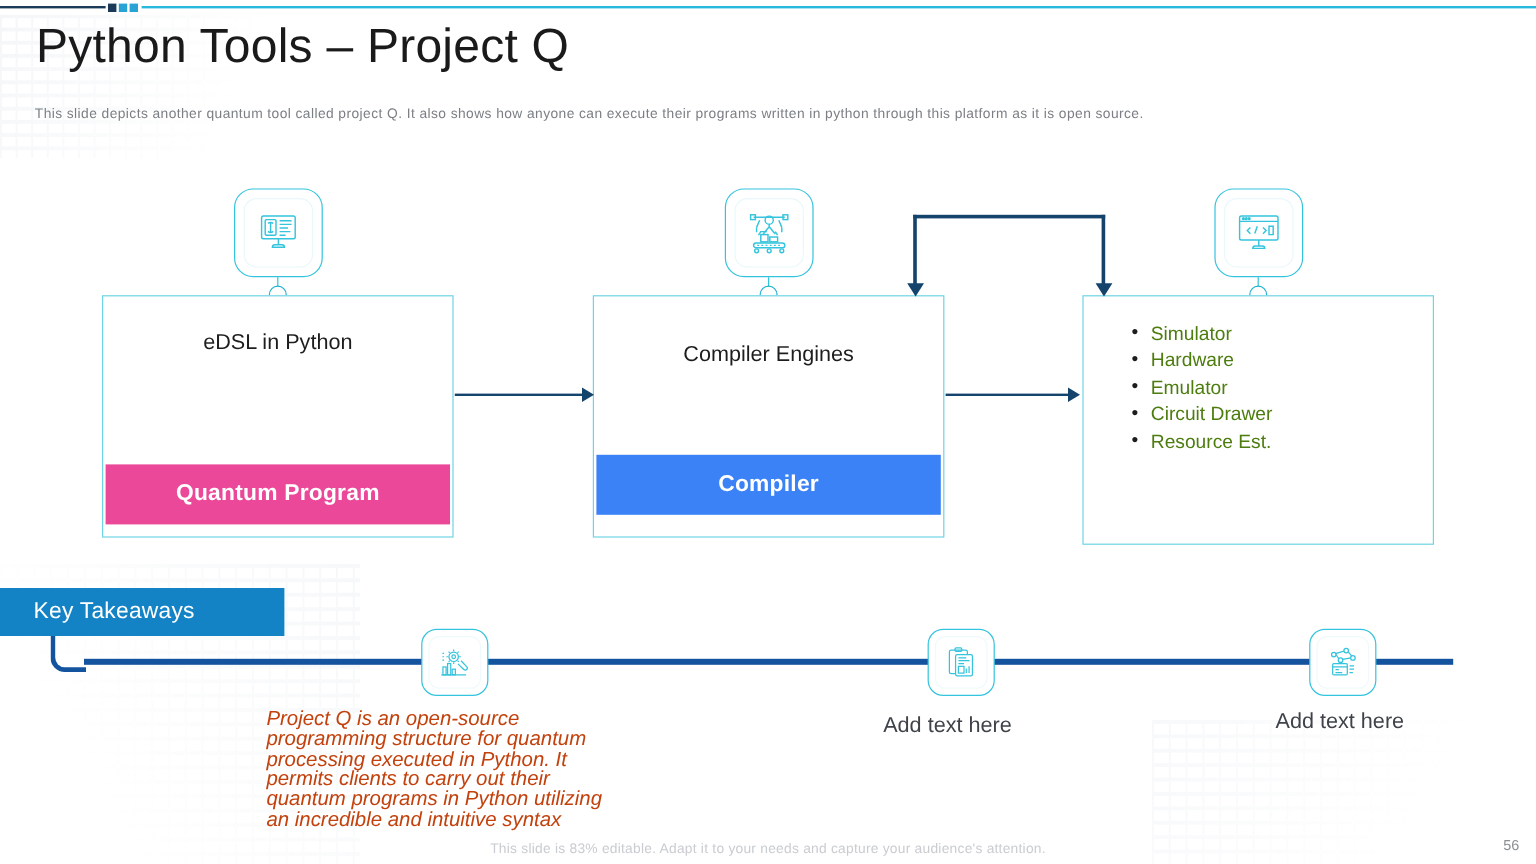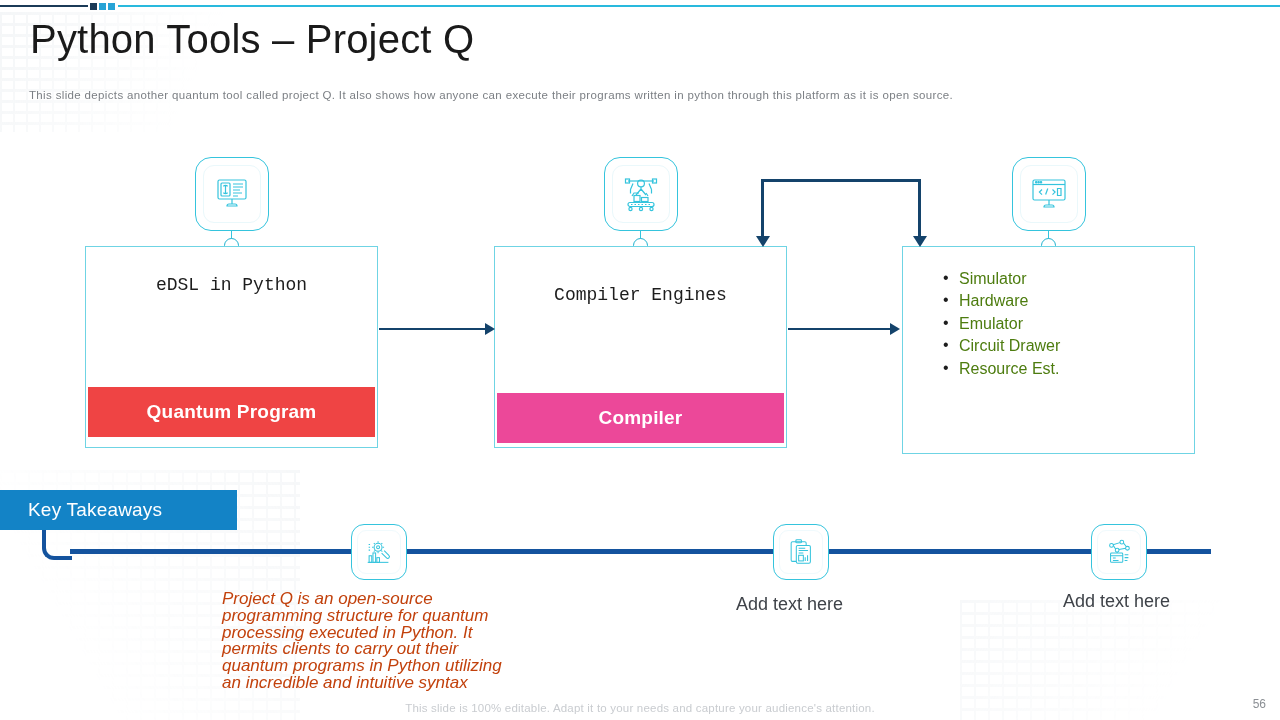--- a/index.html
+++ b/index.html
@@ -73,21 +73,21 @@
   .stem{position:absolute;width:1px;background:#35c4dd;}
   .node{
     position:absolute;width:15px;height:15px;border-radius:50%;
     border:1.6px solid #21b2cf;background:#fff;box-sizing:border-box;
   }
 
   
   .fbox{position:absolute;box-sizing:border-box;border:1px solid #6fd4e4;background:#fff;}
   .fbox .head{
     position:absolute;left:0;right:0;top:0;
-    display:flex;align-items:center;justify-content:center;font-family:Liberation Mono, monospace;
+    display:flex;align-items:center;justify-content:center;
   }
   .fbox .head .label{font-size:18px;color:#1d1d1d;font-weight:400;}
   .fbox ul{
     margin:0;padding:0 0 0 56px;list-style:none;
   }
   .fbox li{
     font-size:16px;color:#4d7c0f;line-height:22.4px;position:relative;
   }
   .fbox li:before{
     content:"•";position:absolute;left:-16px;top:-1px;font-size:16px;color:#1d1d1d;
@@ -201,30 +201,30 @@
     </svg>
   </div>
 </div>
 <div class="stem" style="left:1048px;top:231px;height:14px;"></div>
 <div class="node" style="left:1041px;top:238px;"></div>
 
 <div class="fbox" style="left:85px;top:246px;width:293px;height:202px;">
   <div class="head" style="top:28px;">
     <span class="label">eDSL in Python</span>
   </div>
-  <div class="foot" style="bottom:10px;background:#ef4444;">
+  <div class="foot" style="bottom:10px;background:#ec4899;">
     <span>Quantum Program</span>
   </div>
 </div>
 
 <div class="fbox" style="left:494px;top:246px;width:293px;height:202px;">
   <div class="head" style="top:38px;">
     <span class="label">Compiler Engines</span>
   </div>
-  <div class="foot" style="bottom:4px;background:#ec4899;">
+  <div class="foot" style="bottom:18px;background:#3b82f6;">
     <span>Compiler</span>
   </div>
 </div>
 
 <div class="fbox" style="left:902px;top:246px;width:293px;height:208px;">
   <ul style="margin-top:21px;">
     <li>Simulator</li>
     <li>Hardware</li>
     <li>Emulator</li>
     <li>Circuit Drawer</li>
@@ -290,14 +290,14 @@
       <path d="M22 19h4M22 22h4M22 25h3"></path>
       <path d="M14 16v1"></path>
     </svg>
   </div>
 </div>
 
 <div class="kt-text">Project Q is an open-source programming structure for quantum processing executed in Python. It permits clients to carry out their quantum programs in Python utilizing  an incredible and intuitive syntax</div>
 <div class="tl-label" style="left:736px;top:594px;width:160px;">Add text here</div>
 <div class="tl-label" style="left:1063px;top:591px;width:160px;">Add text here</div>
 
-<div class="footnote">This slide is 100% editable. Adapt it to your needs and capture your audience's attention.</div>
+<div class="footnote">This slide is 83% editable. Adapt it to your needs and capture your audience's attention.</div>
 <div class="pagenum">56</div>
 
 </body></html>

